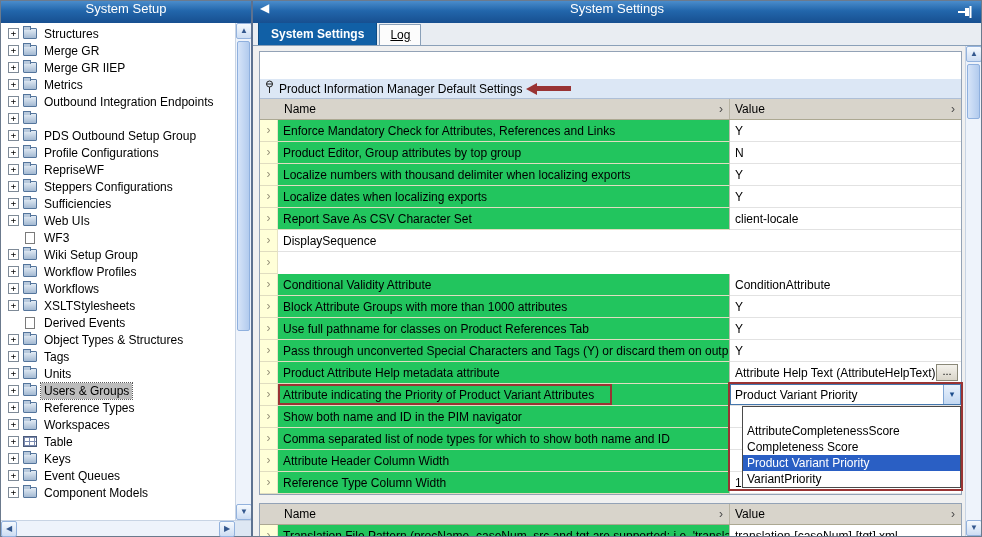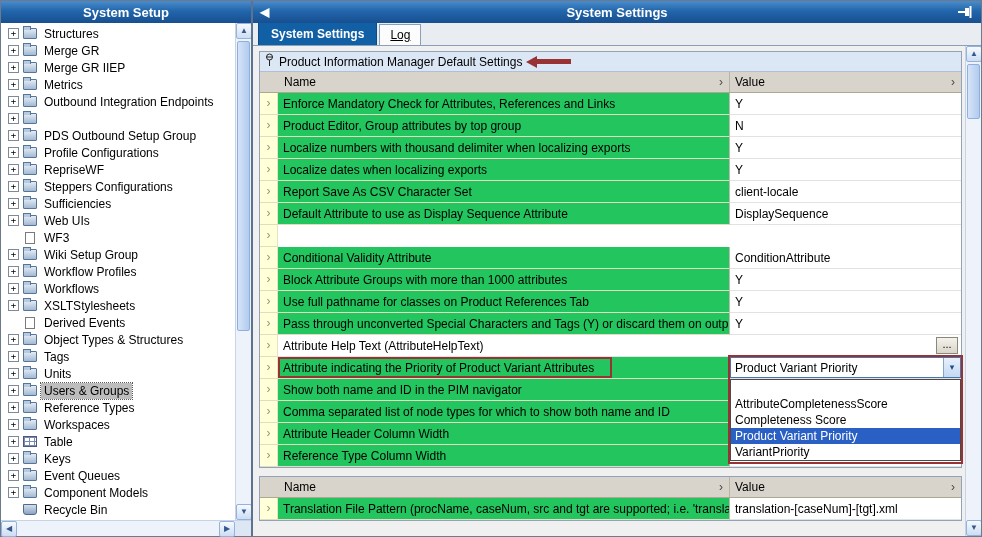--- a/index.html
+++ b/index.html
@@ -4,22 +4,22 @@
 <style>
   * { box-sizing: border-box; margin: 0; padding: 0; }
   html,body { width: 982px; height: 537px; }
   body { font-family: "Liberation Sans", sans-serif; font-size: 12px; color: #000; background:#fff; overflow: hidden; }
   .app { display: flex; width: 982px; height: 537px; border: 1px solid #6b7a8d; }
 
   
   .panel-header {
     height: 22px; flex: 0 0 22px;
     background: linear-gradient(180deg,#4a8ccb 0%, #2266ab 45%, #174f90 100%);
-    color: #fff; font-weight: bold; font-size: 13px;
-    display: flex; align-items: center; justify-content: center; position: relative;
+    color: #fff; font-weight: normal; font-size: 13px;
+    display: flex; align-items: flex-start; justify-content: center; position: relative;
   }
 
   
   .sb-v { width: 16px; flex: 0 0 16px; display: flex; flex-direction: column; background: #eef3fb; border-left:1px solid #c8d4e4; }
   .sb-h { height: 16px; flex: 0 0 16px; display: flex; background: #eef3fb; border-top:1px solid #c8d4e4; }
   .sb-btn {
     width: 16px; height: 16px; flex: 0 0 16px;
     background: linear-gradient(#f6fafe,#cdddf3); border: 1px solid #93b2dd; border-radius: 2px;
     color: #34588e; font-size: 8px; line-height: 13px; text-align: center; user-select: none;
   }
@@ -57,42 +57,42 @@
   .tab-bar { height: 23px; flex: 0 0 23px; background: #e9edf2; display: flex; align-items: flex-end; padding-left: 5px; border-bottom: 1px solid #8aa0b8; }
   .tab { padding: 3px 10px 3px; border: 1px solid #8aa0b8; border-bottom: none; background: #fcfcfc; margin-right: 2px; font-size: 12px; }
   .tab.active { background: #1160a6; color: #fff; font-weight: bold; border-color: #0c4b84; padding: 4px 12px; }
   .tab.log u { text-decoration: underline; }
 
   .content-row { flex: 1; display: flex; overflow: hidden; }
   .content { flex: 1; padding: 5px 3px 0 6px; overflow: hidden; background: #f0f0f0; }
 
   .section { border: 1px solid #93a2b6; background: #fff; }
   .section.translation { margin-top: 8px; }
-  .section-header { height: 20px; display: flex; align-items: center; gap: 5px; padding-left: 5px; position: relative; }
+  .section-header { height: 20px; display: flex; align-items: center; gap: 5px; padding-left: 5px; position: relative; margin-top: 27px; }
   .section-header.blue { background: #dce7f5; border-bottom: 1px solid #aebfd6; }
   .section-header.gray { background: #d8d4cb; border-bottom: 1px solid #aaa694; }
 
   .grid-header { display: flex; height: 21px; background: #d8d4cb; border-bottom: 1px solid #aca892; align-items: flex-start; }
   .gh-name { width: 470px; flex: 0 0 470px; padding-left: 24px; display: flex; align-items: center; border-right: 1px solid #b8b4a4; height: 100%; }
   .gh-value { flex: 1; padding-left: 5px; display: flex; align-items: center; height: 100%; }
   .gh-chev { margin-left: auto; margin-right: 6px; color: #4a4a4a; font-size: 12px; }
 
   .grid-row { display: flex; height: 22px; }
   .row-exp { width: 18px; flex: 0 0 18px; background: #ffffd8; border-right: 1px solid #e6e3c4; border-bottom: 1px solid #e0ddc0; color: #98937a; font-size: 12px; line-height: 20px; text-align: center; cursor: pointer; }
   .cell-name { width: 452px; flex: 0 0 452px; background: #22c55e; border-right: 1px solid #bcbcae; border-bottom: 1px solid #e0ddc0; padding: 4px 4px 0 5px; white-space: nowrap; overflow: hidden; position: relative; }
   .cell-value { flex: 1; background: #fff; border-bottom: 1px solid #e2e2e2; padding-left: 5px; display: flex; align-items: center; position: relative; white-space: nowrap; overflow: visible; }
   .cell-value.combo-cell { padding: 0; }
   .val-text { overflow: hidden; }
   .ellipsis-btn { margin-left: auto; margin-right: 3px; width: 22px; height: 17px; background: linear-gradient(#f4f2ec,#d9d5c9); border: 1px solid #8a8878; font-size: 11px; line-height: 13px; text-align: center; cursor: pointer; }
 
   
   .combo { position: absolute; inset: 0; display: flex; align-items: center; background: #fff; border: 1px solid #4577ad; cursor: pointer; }
   .combo-text { flex: 1; padding-left: 4px; overflow: hidden; }
   .combo-btn { width: 17px; height: 100%; flex: 0 0 17px; background: linear-gradient(#e8f1fc,#c3d8f2); border-left: 1px solid #7fa5d4; color: #1d4d8c; font-size: 9px; text-align: center; line-height: 19px; cursor: pointer; }
-  .dropdown { position: absolute; top: 22px; left: 0; right: 0; background: #fff; border: 1px solid #4a4a4a; z-index: 40; }
+  .dropdown { position: absolute; top: 22px; left: 12px; right: 0; background: #fff; border: 1px solid #4a4a4a; z-index: 40; }
   .dd-item { height: 16px; line-height: 16px; padding-left: 4px; font-size: 12px; cursor: pointer; overflow: hidden; }
   .dd-item.selected { background: var(--sel, #2a5fc4); color: #fff; }
 
   
   .annot-box { position: absolute; border: 2px solid var(--annot, #993333); pointer-events: none; z-index: 50; }
   .name-annot { left: 0; top: 0; bottom: 0; width: 334px; }
   .combo-annot { top: -2px; left: -2px; right: -2px; height: 109px; }
   .annot-arrow { position: absolute; left: 266px; top: 50%; transform: translateY(-50%); display: flex; align-items: center; pointer-events: none; }
   .annot-arrow .ah { width: 0; height: 0; border-top: 6px solid transparent; border-bottom: 6px solid transparent; border-right: 11px solid var(--annot, #993333); }
   .annot-arrow .as { width: 34px; height: 5px; background: var(--annot, #993333); }
@@ -239,25 +239,20 @@
           </div>
           <div class="tree-item">
             <div class="expander">+</div>
             <div class="tree-icon folder"></div>
             <div class="tree-label">Event Queues</div>
           </div>
           <div class="tree-item">
             <div class="expander">+</div>
             <div class="tree-icon folder"></div>
             <div class="tree-label">Component Models</div>
-          </div>
-          <div class="tree-item">
-            <div class="expander none"></div>
-            <div class="tree-icon bin"></div>
-            <div class="tree-label">Recycle Bin</div>
           </div>
         </div>
       <div class="sb-v">
         <div class="sb-btn">▲</div>
         <div class="sb-track">
           <div class="sb-thumb" style="top:2px;height:290px;"></div>
         </div>
         <div class="sb-btn">▼</div>
       </div>
     </div>
@@ -346,21 +341,20 @@
               </div>
               <div class="grid-row">
                 <div class="row-exp">›</div>
                 <div class="cell-name">Report Save As CSV Character Set</div>
                 <div class="cell-value">
                   <div class="val-text">client-locale</div>
                 </div>
               </div>
               <div class="grid-row">
                 <div class="row-exp">›</div>
-                <div class="cell-name">Default Attribute to use as Display Sequence Attribute</div>
                 <div class="cell-value">
                   <div class="val-text">DisplaySequence</div>
                 </div>
               </div>
               <div class="grid-row">
                 <div class="row-exp">›</div>
               </div>
               <div class="grid-row">
                 <div class="row-exp">›</div>
                 <div class="cell-name">Conditional Validity Attribute</div>
@@ -384,20 +378,21 @@
               </div>
               <div class="grid-row">
                 <div class="row-exp">›</div>
                 <div class="cell-name">Pass through unconverted Special Characters and Tags (Y) or discard them on output (N)</div>
                 <div class="cell-value">
                   <div class="val-text">Y</div>
                 </div>
               </div>
               <div class="grid-row">
                 <div class="row-exp">›</div>
+                <div class="cell-name">Product Attribute Help metadata attribute</div>
                 <div class="cell-value">
                   <div class="val-text">Attribute Help Text (AttributeHelpText)</div>
                   <div class="ellipsis-btn">...</div>
                 </div>
               </div>
               <div class="grid-row">
                 <div class="row-exp">›</div>
                 <div class="cell-name">Attribute indicating the Priority of Product Variant Attributes<div class="annot-box name-annot"></div></div>
                 <div class="cell-value combo-cell">
                   <div class="combo">

